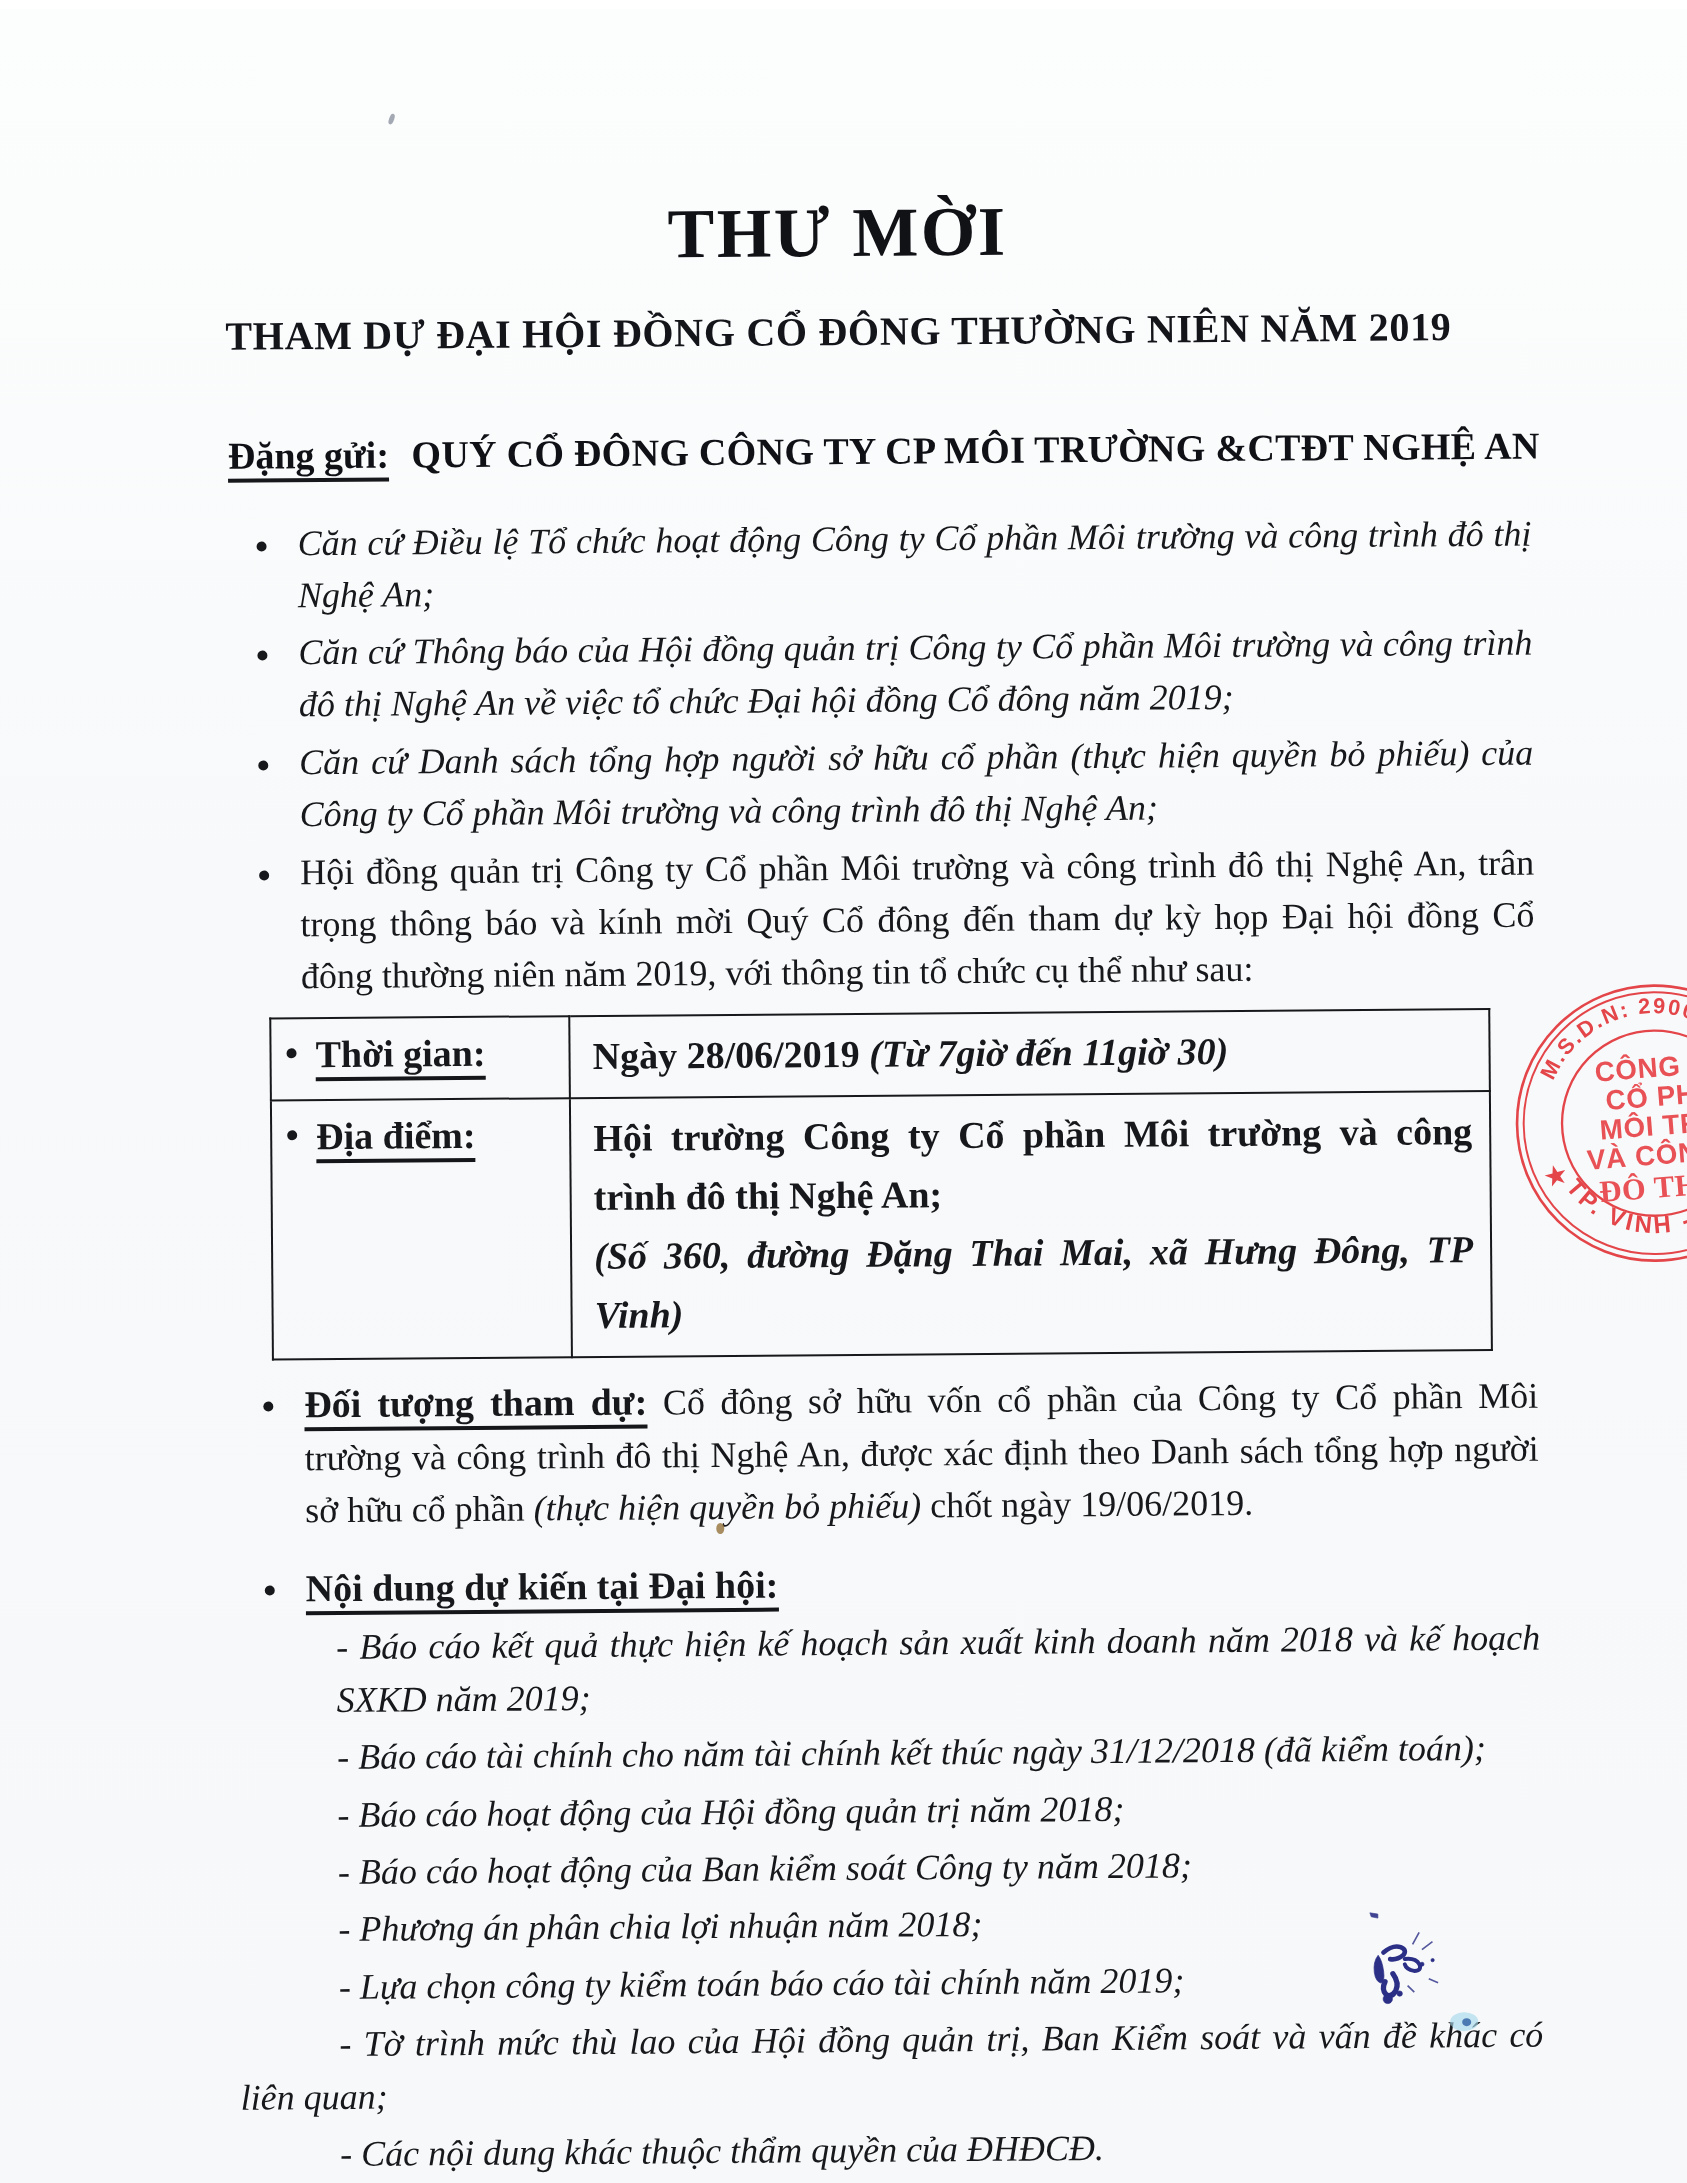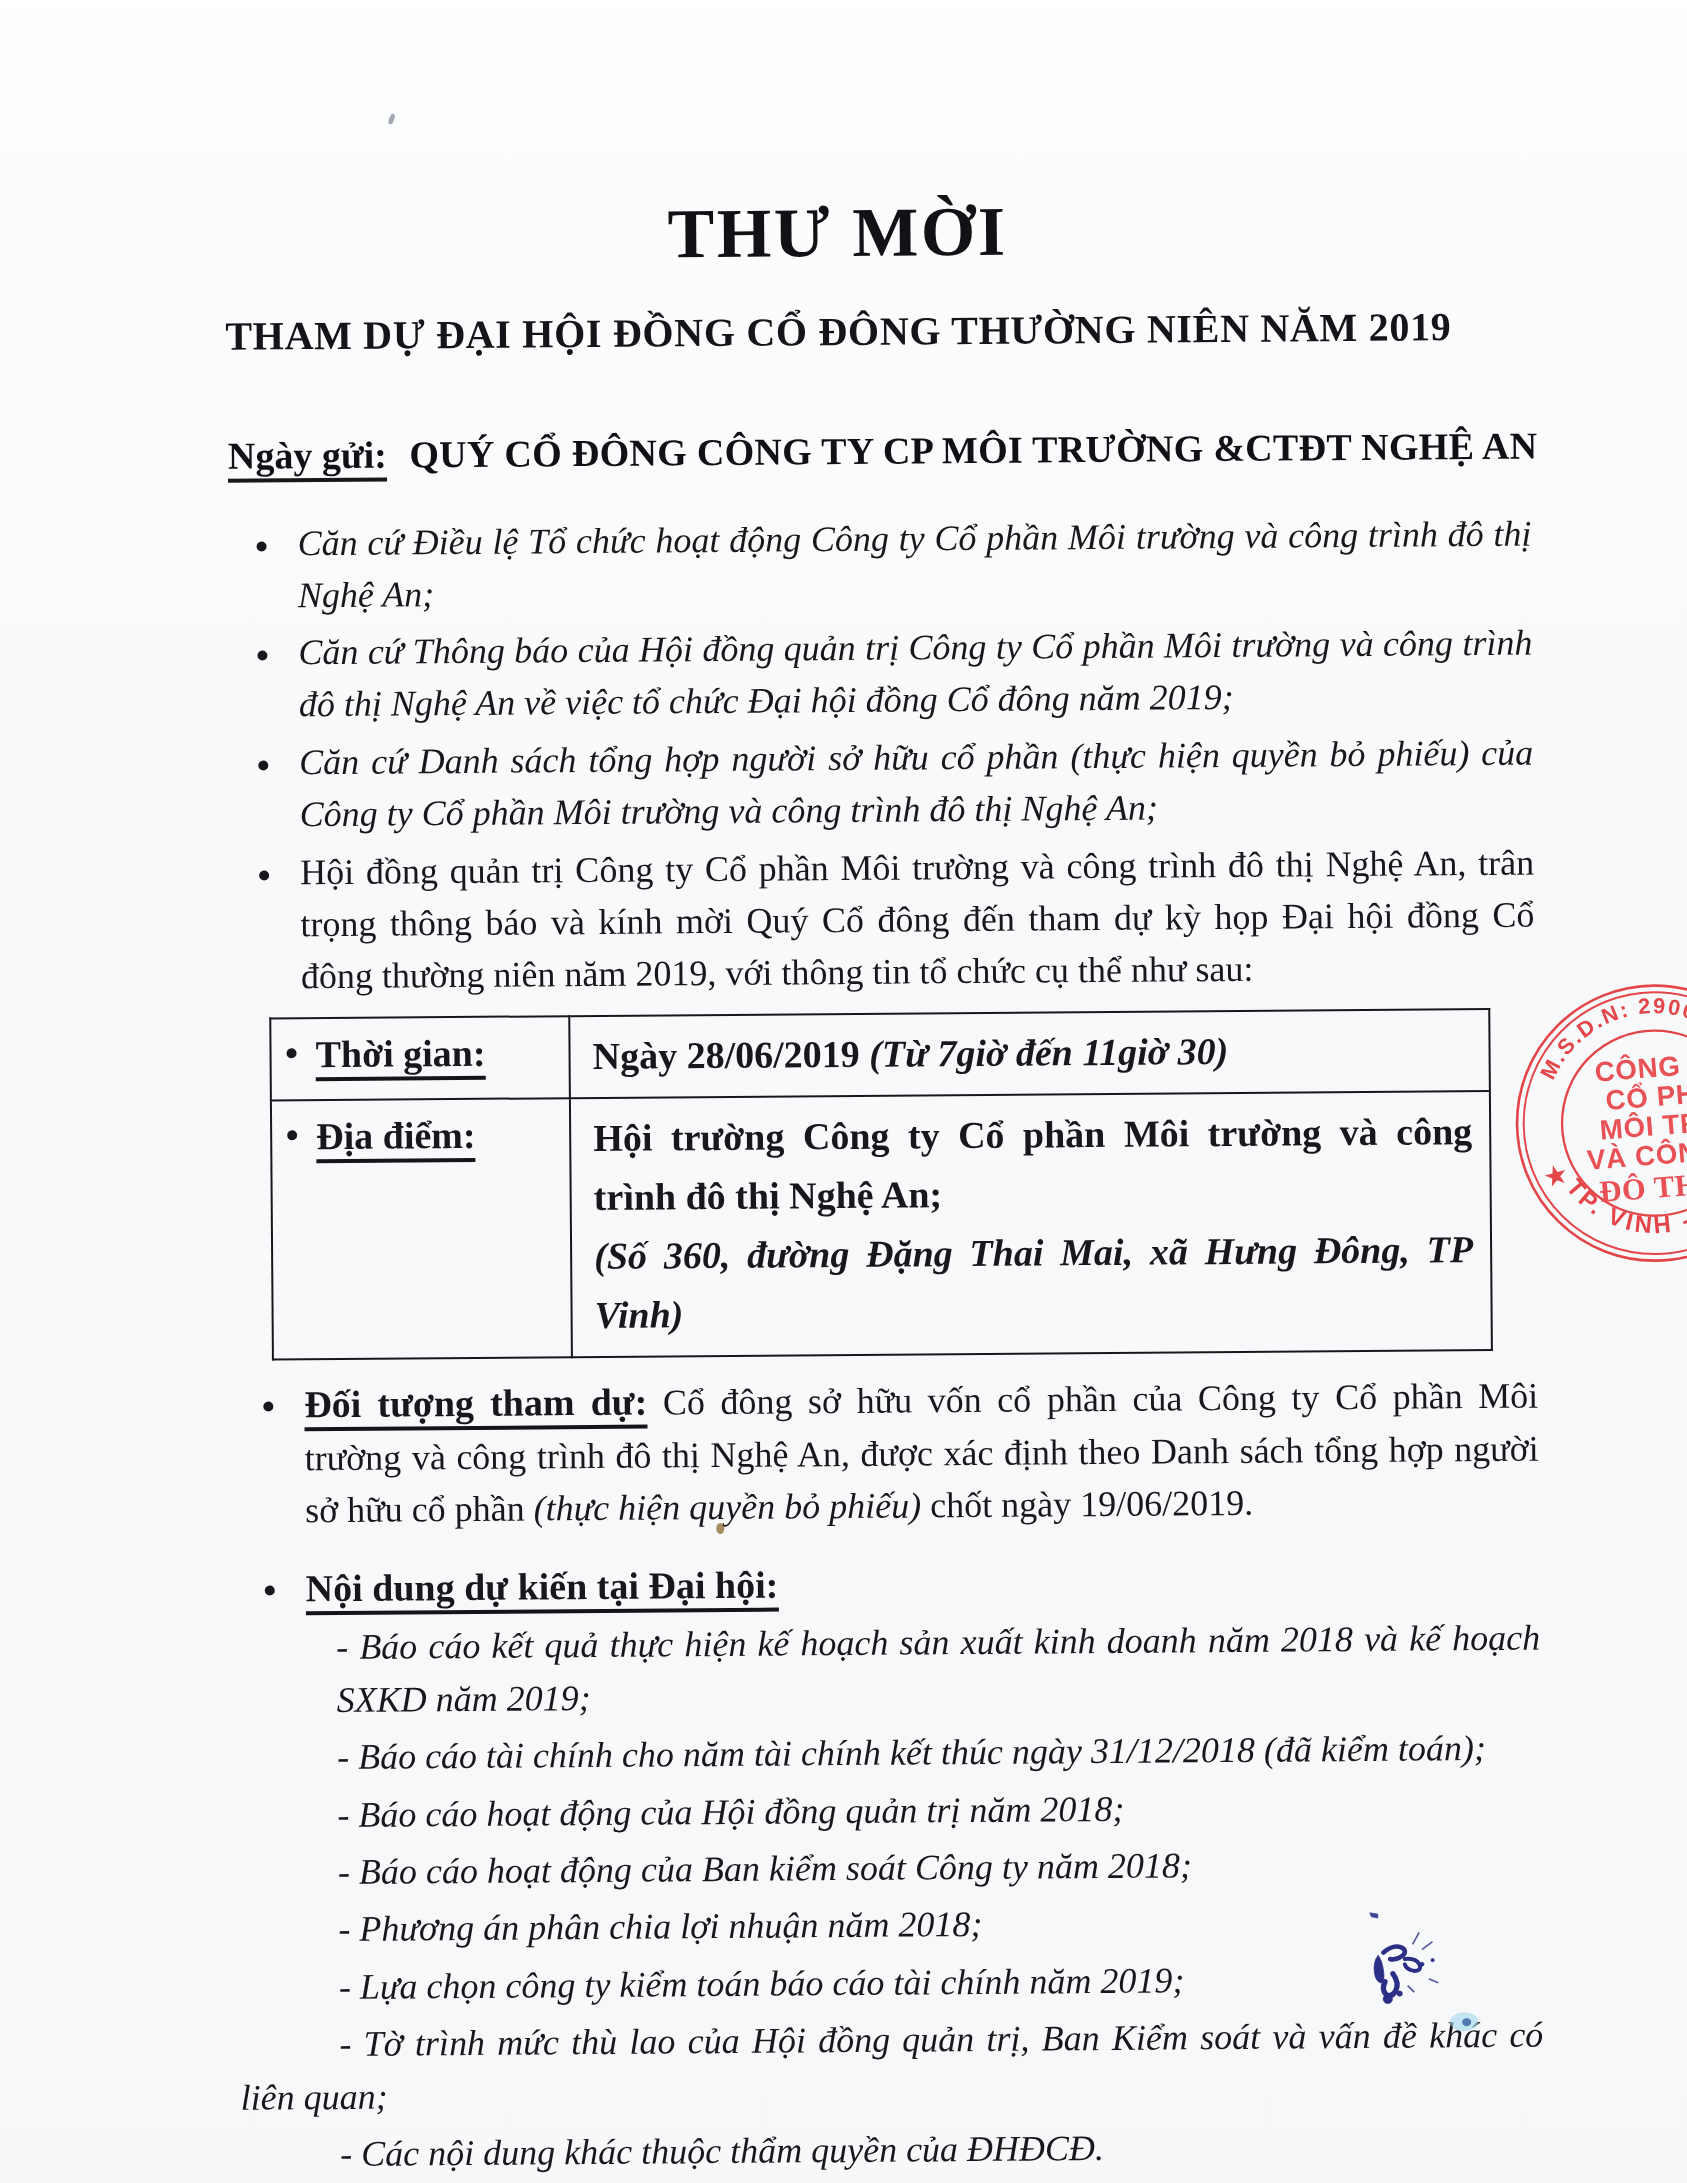--- a/index.html
+++ b/index.html
@@ -68,21 +68,21 @@
 
 <div class="scan-strip"></div>
 
 <div class="paper">
 
   <h1 class="title">THƯ MỜI</h1>
 
   <h2 class="subtitle">THAM DỰ ĐẠI HỘI ĐỒNG CỔ ĐÔNG THƯỜNG NIÊN NĂM 2019</h2>
 
   <div class="salutation">
-    <span class="ul">Ngày gửi:</span><span class="recipient">QUÝ CỔ ĐÔNG CÔNG TY CP MÔI TRƯỜNG &amp;CTĐT NGHỆ AN</span>
+    <span class="ul">Đặng gửi:</span><span class="recipient">QUÝ CỔ ĐÔNG CÔNG TY CP MÔI TRƯỜNG &amp;CTĐT NGHỆ AN</span>
   </div>
 
   <div class="body-col">
 
     <div class="preamble">
       <p class="li it"><span class="dot"></span><span>Căn cứ Điều lệ Tổ chức hoạt động Công ty Cổ phần  Môi trường và công trình đô thị Nghệ An;</span></p>
       <p class="li it"><span class="dot"></span><span>Căn cứ Thông báo của Hội đồng quản trị Công ty Cổ phần Môi trường và công trình đô thị Nghệ An về việc tổ chức Đại hội đồng Cổ đông năm 2019;</span></p>
       <p class="li it"><span class="dot"></span><span>Căn cứ Danh sách tổng hợp người sở hữu cổ phần (thực hiện quyền bỏ phiếu) của Công ty Cổ phần  Môi trường và công trình đô thị Nghệ An;</span></p>
       <p class="li"><span class="dot"></span><span>Hội đồng quản trị Công ty Cổ phần Môi trường và công trình đô thị Nghệ An, trân trọng thông báo và kính mời Quý Cổ đông đến tham dự kỳ họp Đại hội đồng Cổ đông thường niên năm 2019, với thông tin tổ chức cụ thể như sau:</span></p>
     </div>

